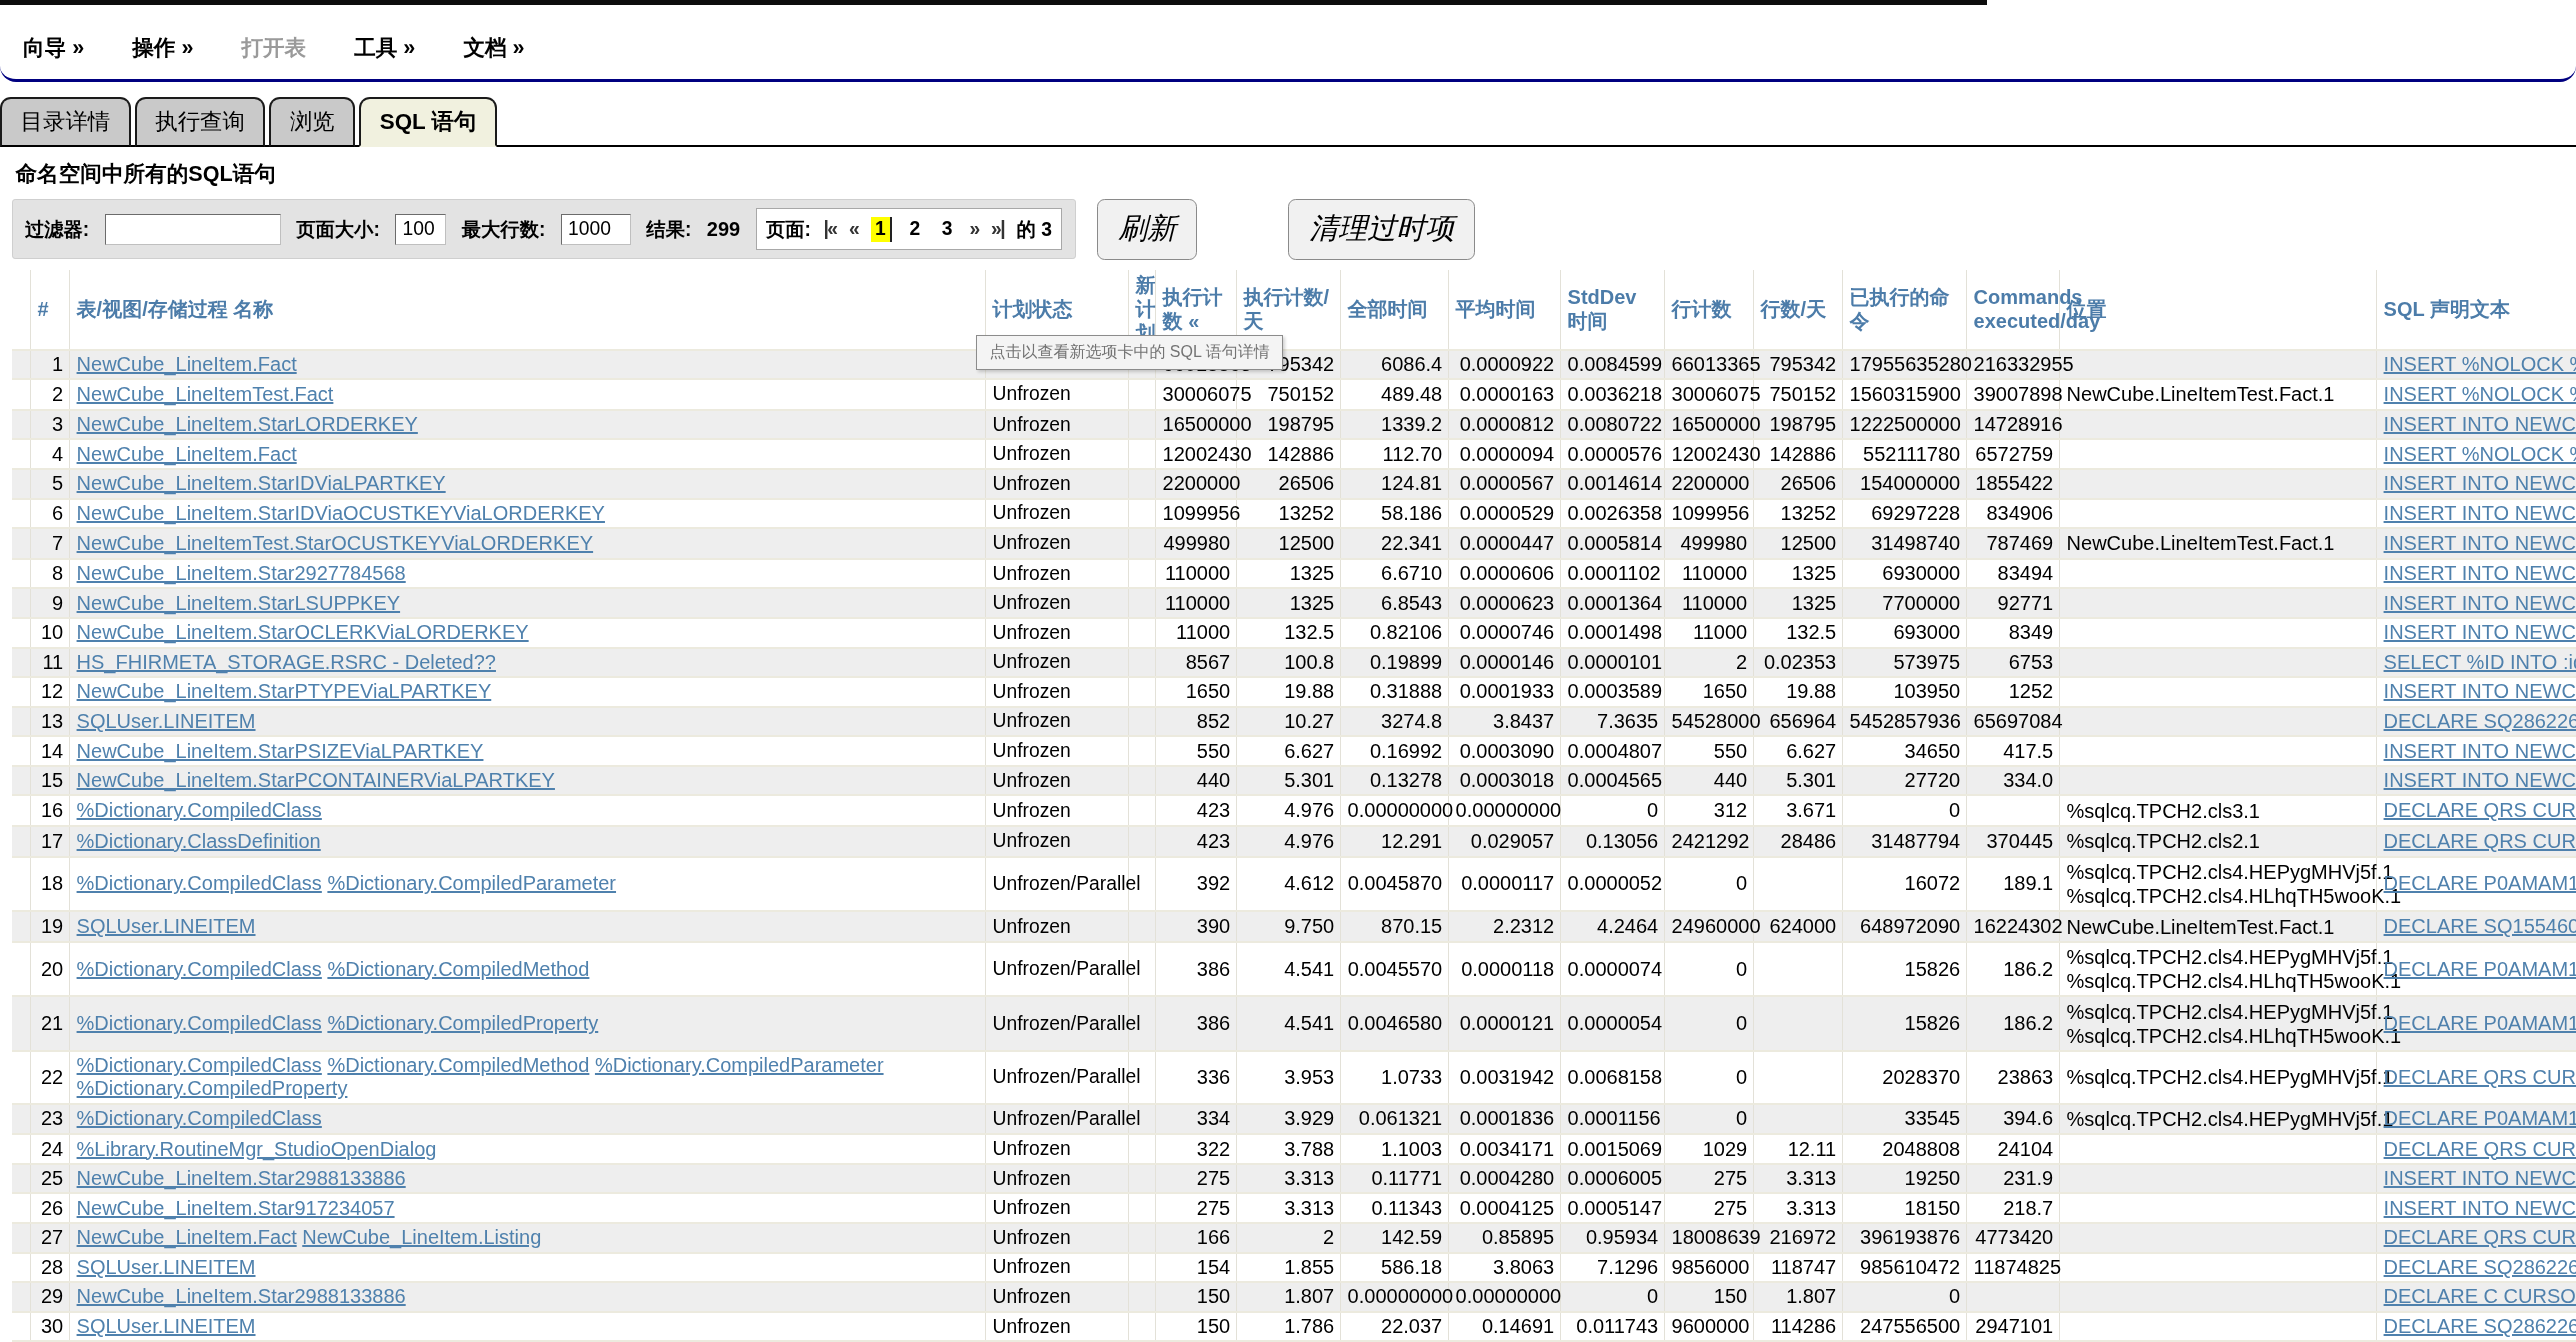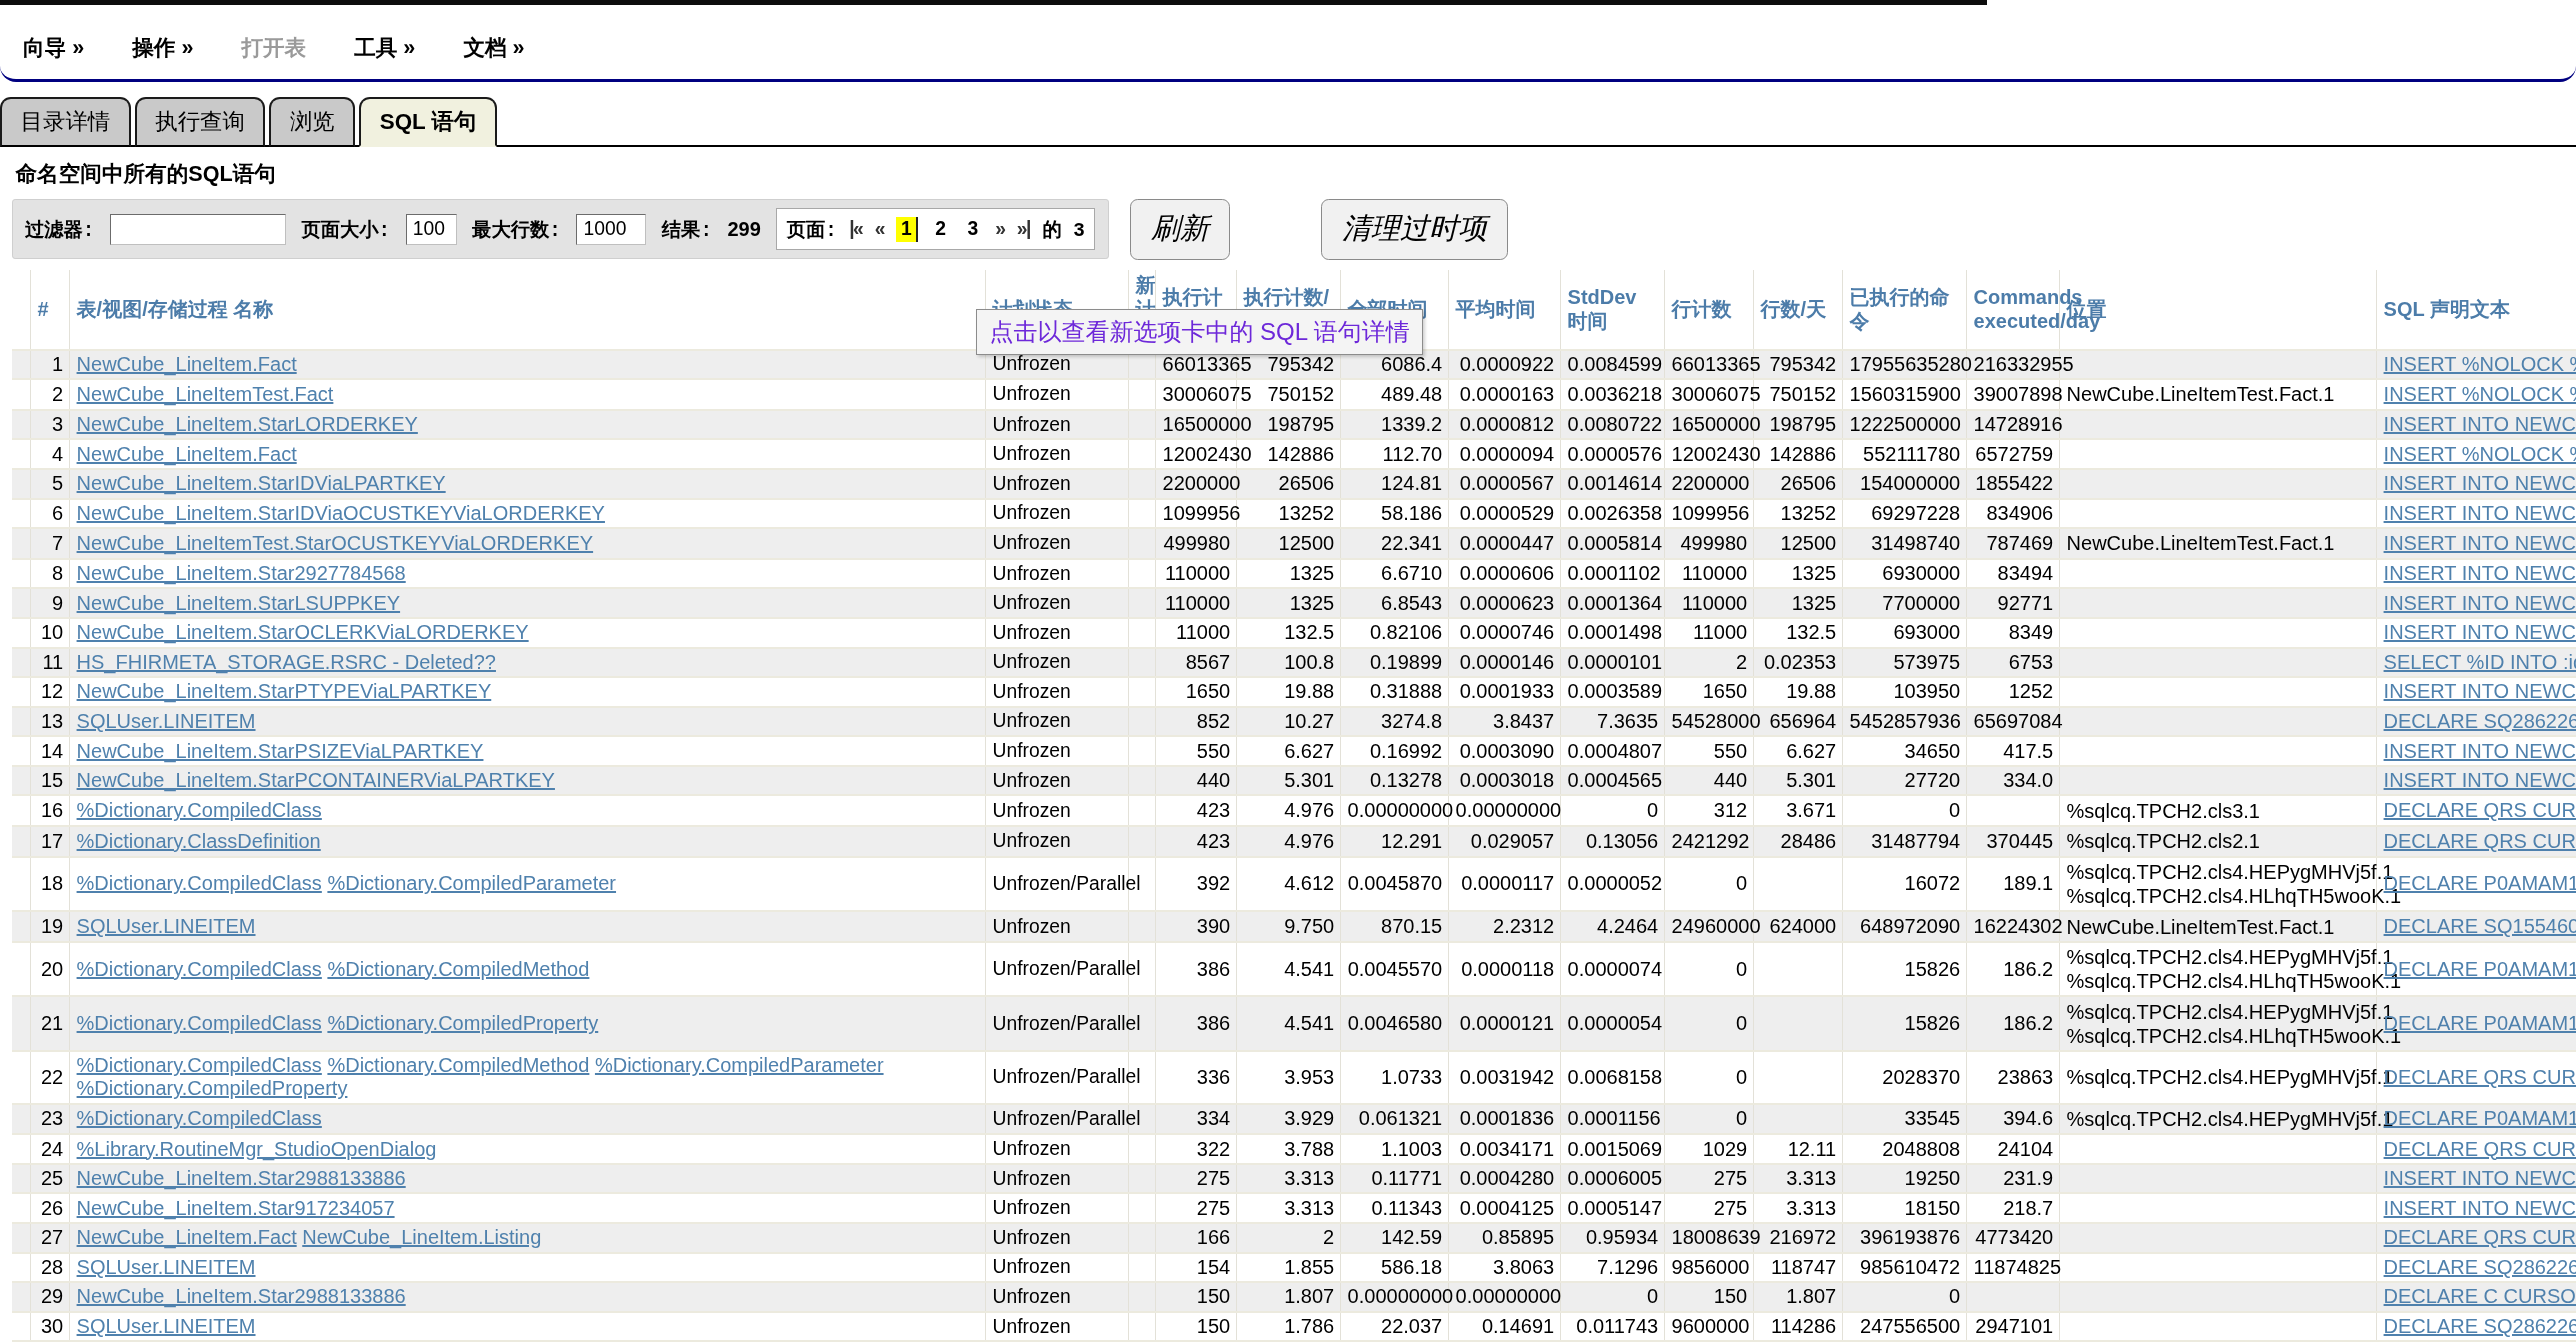--- a/index.html
+++ b/index.html
@@ -32,21 +32,21 @@
   .tab.active{
     background:#f1f1df;font-weight:bold;border-bottom:2.3px solid #f1f1df;z-index:2;
   }
   .page-title{margin:12.4px 0 0 15.5px;font-size:21.6px;font-weight:bold;color:#000;}
   
   .toolbar{margin:10.8px 0 0 11.6px;display:flex;align-items:center;}
   .toolbar-panel{
     display:inline-flex;align-items:center;gap:15.5px;background:#e3e3e3;
     border:0.8px solid #cfcfcf;border-radius:3.1px;padding:9.3px 12.4px;height:39px;
   }
-  .tb-label{font-size:19.3px;font-weight:bold;color:#000;white-space:nowrap;font-family:Liberation Mono, monospace;}
+  .tb-label{font-size:19.3px;font-weight:bold;color:#000;white-space:nowrap;}
   .tb-input{
     height:31px;border:1.5px inset #bfbfbf;background:#fff;font-size:19.3px;
     font-family:inherit;padding:0 6.2px;box-sizing:border-box;
   }
   .filter-input{width:176px;}
   .pagesize-input{width:51px;}
   .maxrows-input{width:70px;}
   .results-value{font-size:20px;font-weight:bold;}
   .pager{
     display:inline-flex;align-items:center;gap:12.4px;background:#fff;
@@ -76,23 +76,23 @@
   td{color:#000;white-space:nowrap;}
   td.num{text-align:right;}
   td.name-cell,td.loc-cell,td.sql-cell{white-space:normal;}
   td.name-cell a,td.sql-cell a{
     color:#4f81ad;text-decoration:underline;white-space:nowrap;cursor:pointer;
   }
   td.loc-cell{line-height:24px;}
   td.plan-cell{font-size:19.3px;}
   
   .tooltip{
-    position:absolute;left:976px;top:309px;z-index:50;
+    position:absolute;left:976px;top:335px;z-index:50;
     background:#f4f4f4;border:0.8px solid #8c8c8c;box-shadow:2.3px 2.3px 3.1px rgba(0,0,0,.18);
-    font-size:24px;color:#6d28d9;padding:6.2px 12.4px;white-space:nowrap;
+    font-size:16px;color:#737373;padding:6.2px 12.4px;white-space:nowrap;
   }
 </style>
 </head>
 <body>
 
 <div class="top-strip"></div>
 
 <div class="menubar" id="menubar"><span class="menu-item">向导 »</span><span class="menu-item">操作 »</span><span class="menu-item disabled">打开表</span><span class="menu-item">工具 »</span><span class="menu-item">文档 »</span></div>
 
 <div class="tabs" id="tabs"><span class="tab">目录详情</span><span class="tab">执行查询</span><span class="tab">浏览</span><span class="tab active">SQL 语句</span></div>

